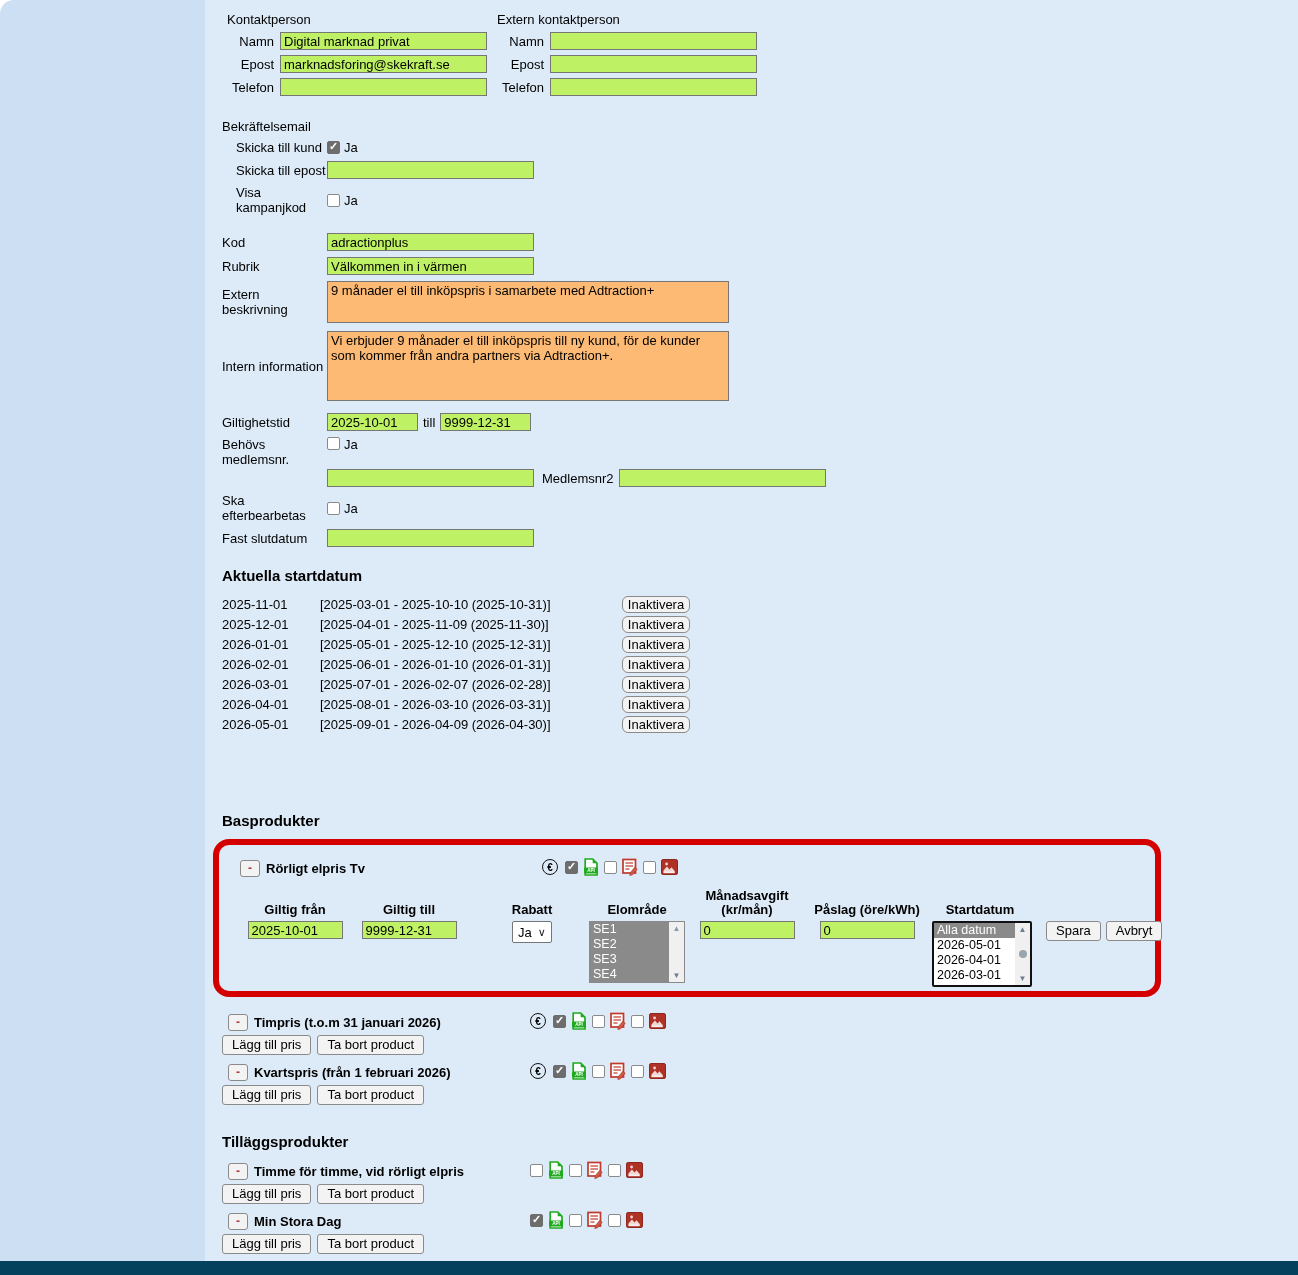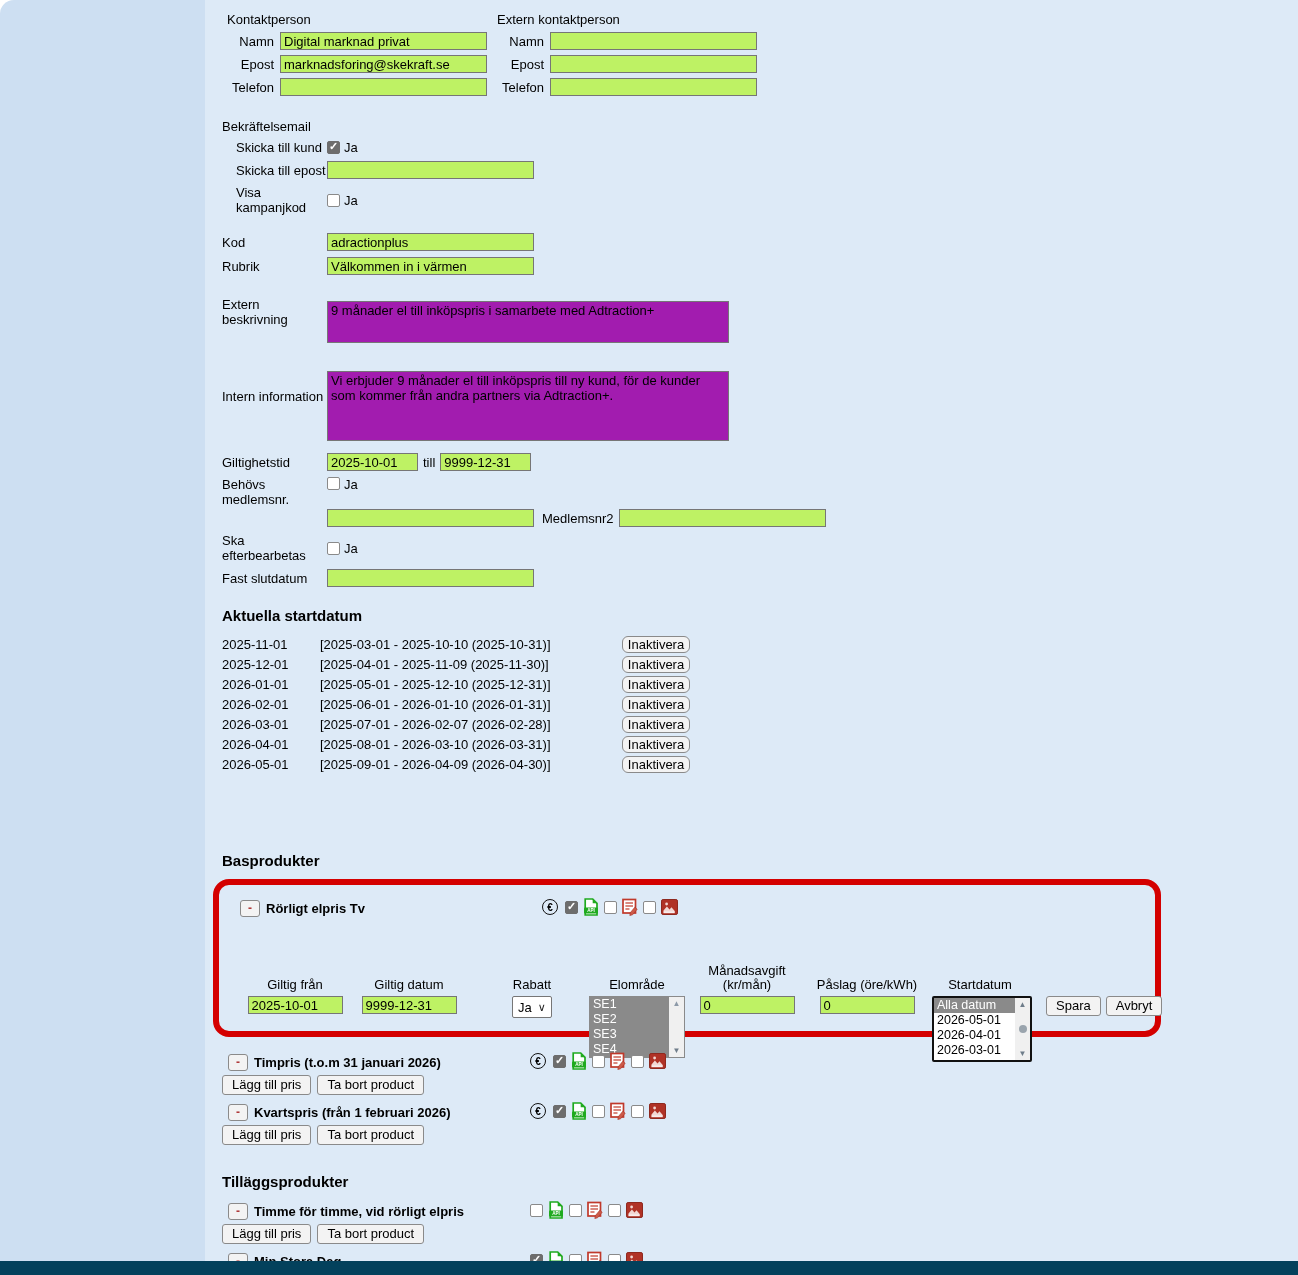--- a/index.html
+++ b/index.html
@@ -2,21 +2,21 @@
 <html><head>
 <meta charset="utf-8">
 <style>
   html{background:#ffffff;}
   body{margin:0;width:1298px;height:1275px;font-family:"Liberation Sans",sans-serif;font-size:13px;color:#000;background:#cddff2;border-top-left-radius:14px;overflow:hidden;position:relative;}
   .main{margin-left:205px;width:1093px;min-height:1261px;background:#ddeaf7;box-sizing:border-box;padding:12px 0 0 17px;}
   .bottombar{position:absolute;left:0;bottom:0;width:1298px;height:14px;background:#03415c;}
 
   
   input[type=text]{height:18px;border:1px solid #767676;background:#bef264;font:13px "Liberation Sans",sans-serif;padding:0 3px;box-sizing:border-box;}
-  textarea{border:1px solid #767676;background:#a21caf;font:13px "Liberation Sans",sans-serif;padding:1px 3px;box-sizing:border-box;resize:none;margin-top:20px;}
+  textarea{border:1px solid #767676;background:#fdba74;font:13px "Liberation Sans",sans-serif;padding:1px 3px;box-sizing:border-box;resize:none;}
   .btn{display:inline-block;background:#f3f3f3;border:1px solid #8a8a8a;border-radius:3px;padding:1px 9px;font:13px "Liberation Sans",sans-serif;color:#000;cursor:pointer;line-height:16px;}
   .cb{display:inline-block;width:13px;height:13px;border:1px solid #8a8a8a;border-radius:2px;background:#fff;position:relative;vertical-align:middle;box-sizing:border-box;}
   .cb.on{background:#6d6d6d;border-color:#6d6d6d;}
   .cb.on::after{content:"✓";position:absolute;left:1px;top:-2px;color:#fff;font-size:11px;font-weight:bold;}
   .chev{font-size:11px;color:#222;}
 
   
   .contact-row{display:flex;}
   .contact-col{width:270px;}
   .contact-col .ttl{margin:0 0 5px 5px;}
@@ -47,21 +47,21 @@
   .prod-name{font-weight:bold;margin-left:6px;}
   .icons{position:absolute;left:302px;top:1px;display:flex;align-items:center;gap:5px;}
   .euro-icon{display:inline-block;width:16px;height:16px;border:1.6px solid #111;border-radius:50%;text-align:center;line-height:15px;font-size:10px;font-weight:bold;box-sizing:border-box;margin-right:2px;}
   .prod-btns{margin:2px 0 6px 0;display:flex;gap:6px;}
   .icon-svg{display:inline-block;vertical-align:middle;}
 
   
   .red-box{margin-left:-9px;width:921px;border:6px solid #d40000;border-radius:16px;padding:8px 0 12px 15px;box-sizing:content-box;background:#ddeaf7;}
   .egrid{position:relative;height:92px;margin-top:8px;}
   .ecol{position:absolute;top:0;text-align:center;}
-  .ehead{font-weight:normal;height:30px;display:flex;align-items:flex-end;justify-content:center;line-height:14px;margin-top:35px;}
+  .ehead{font-weight:bold;height:30px;display:flex;align-items:flex-end;justify-content:center;line-height:14px;}
   .efld{margin-top:4px;}
   .edit-input{border:2px solid #555;height:20px;width:95px;}
   .mini-select{display:inline-flex;align-items:center;gap:6px;border:1px solid #767676;border-radius:2px;background:#fff;height:20px;padding:0 5px;cursor:pointer;}
   .listbox{display:flex;border:1px solid #8a8a8a;background:#fff;text-align:left;height:62px;box-sizing:border-box;}
   .listbox.focus{border:2px solid #111;border-radius:2px;height:66px;}
   .lb-opts{flex:1;overflow:hidden;}
   .lb-opt{height:15px;line-height:15px;padding:0 3px;font-size:12.5px;white-space:nowrap;}
   .lb-opt.sel{background:#8a8a8a;color:#fff;}
   .lb-scroll{width:15px;background:#f0f0f0;display:flex;flex-direction:column;align-items:center;justify-content:space-between;font-size:8px;color:#8d9aa8;padding:2px 0;}
   .lb-thumb{width:8px;height:8px;border-radius:50%;background:#9aa4ad;}
@@ -254,21 +254,21 @@
           </svg>
       </span>
     </div>
 
     <div class="egrid">
       <div class="ecol" style="left:8px;width:106px;">
         <div class="ehead">Giltig från</div>
         <div class="efld"><input type="text" class="edit-input" value="2025-10-01" style=""></div>
       </div>
       <div class="ecol" style="left:122px;width:106px;">
-        <div class="ehead">Giltig datum</div>
+        <div class="ehead">Giltig till</div>
         <div class="efld"><input type="text" class="edit-input" value="9999-12-31" style=""></div>
       </div>
       <div class="ecol" style="left:248px;width:100px;">
         <div class="ehead" style="justify-content:center;">Rabatt</div>
         <div class="efld"><span class="mini-select">
               <span>Ja</span>
               <span class="chev">∨</span>
             </span></div>
       </div>
       <div class="ecol" style="left:348px;width:110px;">

